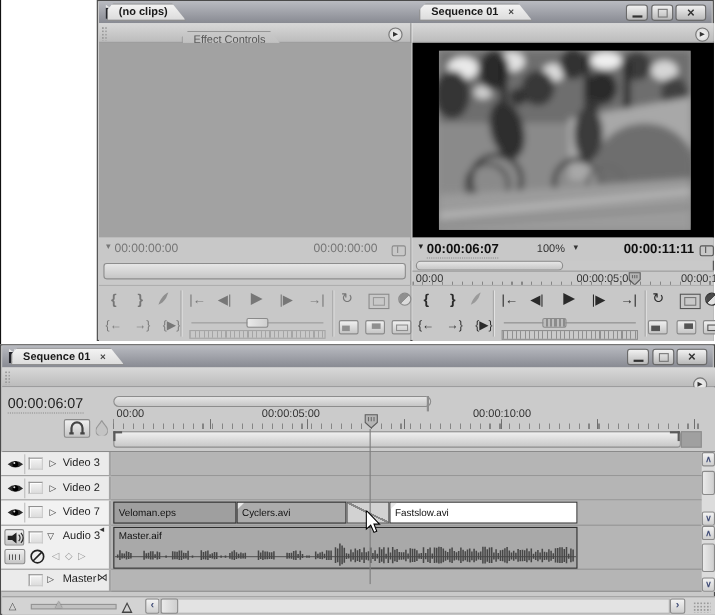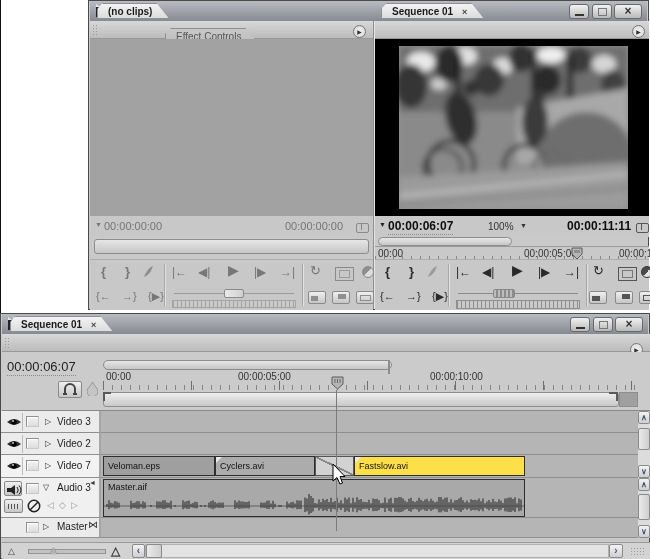--- a/index.html
+++ b/index.html
@@ -350,21 +350,21 @@
     <div class="trackrow" style="top:141px;width:537px;height:23px;">
       <div class="clip" style="left:2px;top:1px;width:112px;height:20px;background:#9f9f9f;">
         <span class="cliplabel">Veloman.eps</span>
       </div>
       <div class="clip" style="left:114px;top:1px;width:100px;height:20px;background:#acacac;">
         <span class="notch"></span>
         <span class="cliplabel">Cyclers.avi</span>
       </div>
       <div class="clip" style="left:214px;top:1px;width:39px;height:20px;background:#d2d2d2;border-color:#555;
            background-image:linear-gradient(to top right,transparent 47%,#888 47%,#888 53%,transparent 53%);"></div>
-      <div class="clip" style="left:253px;top:1px;width:171px;height:20px;background:#fde047;">
+      <div class="clip" style="left:253px;top:1px;width:171px;height:20px;background:#ffffff;">
         <span class="notch"></span>
         <span class="cliplabel">Fastslow.avi</span>
       </div>
     </div>
 
     <div class="hdrcell" style="top:164px;height:40px;background:#f0f0f0;">
       <div class="a bevelbtn" style="left:3px;top:3px;width:18px;height:15px;">
         <svg width="16" height="12" style="margin:1px 0 0 1px;">
             <polygon points="1,4 5,4 9,1 9,11 5,8 1,8" fill="#222"></polygon>
             <path d="M11,3 q2.5,3 0,6" stroke="#222" fill="none"></path>

